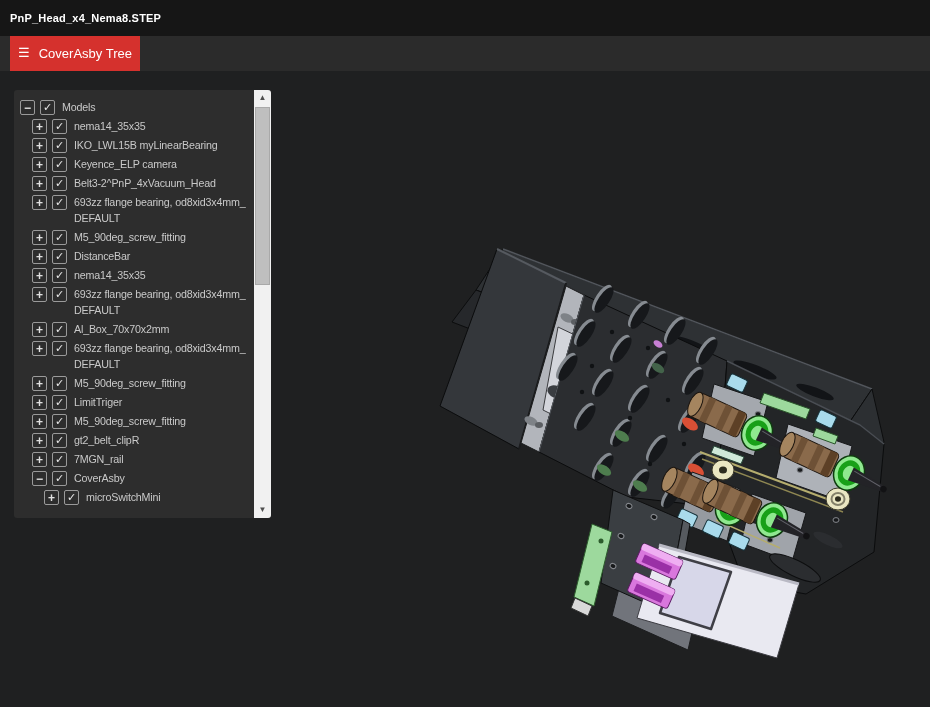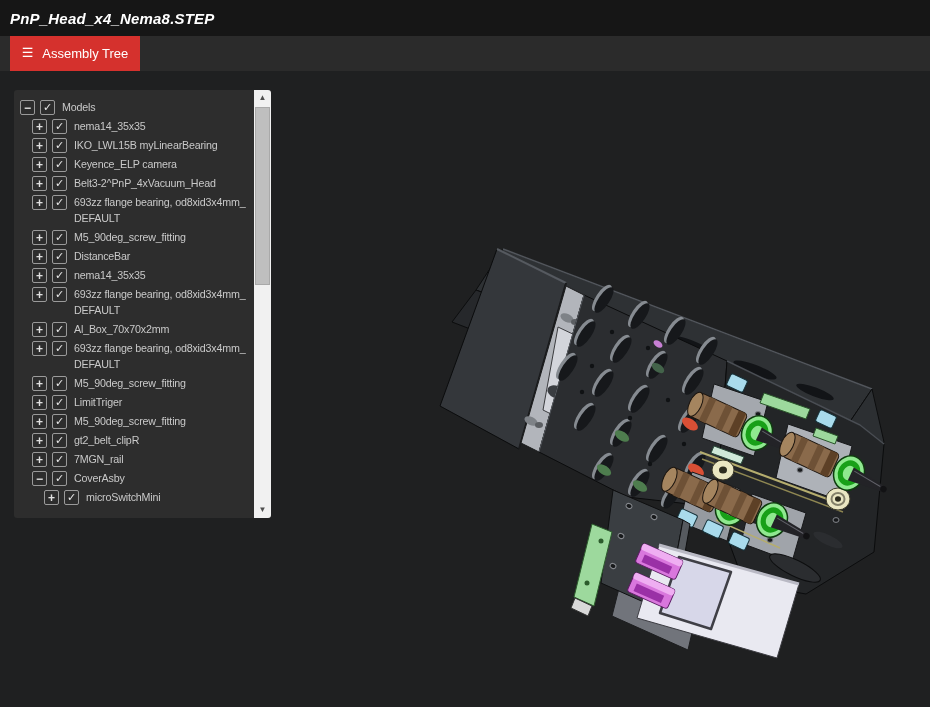--- a/index.html
+++ b/index.html
@@ -11,21 +11,21 @@
     --roller-green:#18a018; --roller-green-light:#8fe98f; --motor-tan:#8a6a4b;
     --bearing-cream:#ebe7c3; --pad-blue:#a9dbec; --pcb-green:#9dd99d;
     --connector-pink:#d977dd; --box-white:#e9e9f1; --box-panel:#d7d7e9;
   }
   *{box-sizing:border-box;}
   html,body{width:930px;height:707px;margin:0;overflow:hidden;background:var(--canvas-bg);
     font-family:"Liberation Sans","DejaVu Sans",sans-serif;}
   .app{position:relative;width:930px;height:707px;}
 
   .header{height:36px;background:var(--header-bg);display:flex;align-items:center;padding:0 10px;}
-  .header .title{color:var(--title-text);font-size:15px;font-weight:bold;letter-spacing:.2px;font-style:italic;}
+  .header .title{color:var(--title-text);font-size:11px;font-weight:bold;letter-spacing:.2px;}
 
   .tabbar{height:35px;background:var(--tabbar-bg);display:flex;align-items:stretch;padding-left:10px;}
   .assembly-btn{width:130px;border:none;background:var(--accent-red);color:#fff;
     display:flex;align-items:center;justify-content:center;gap:9px;font-size:13px;cursor:pointer;
     font-family:inherit;}
   .assembly-btn .mi{font-size:13px;line-height:1;position:relative;top:-1px;}
 
   .canvas{position:absolute;left:0;top:71px;width:930px;height:636px;background:var(--canvas-bg);}
   .canvas svg{display:block;}
 
@@ -53,21 +53,21 @@
 
 <div class="app">
 
   <div class="header">
     <span class="title">PnP_Head_x4_Nema8.STEP</span>
   </div>
 
   <div class="tabbar">
     <button class="assembly-btn">
       <span class="mi">☰</span>
-      <span>Assembly Tree</span>
+      <span>CoverAsby Tree</span>
     </button>
   </div>
 
   <div class="canvas">
 
     <svg width="930" height="636" viewBox="0 71 930 636">
       <g stroke-linejoin="round">
 
         <g>
           <polygon points="503,249 872,389 845,429 476,290" fill="#2e3134" stroke="#0c0d0e"></polygon>

